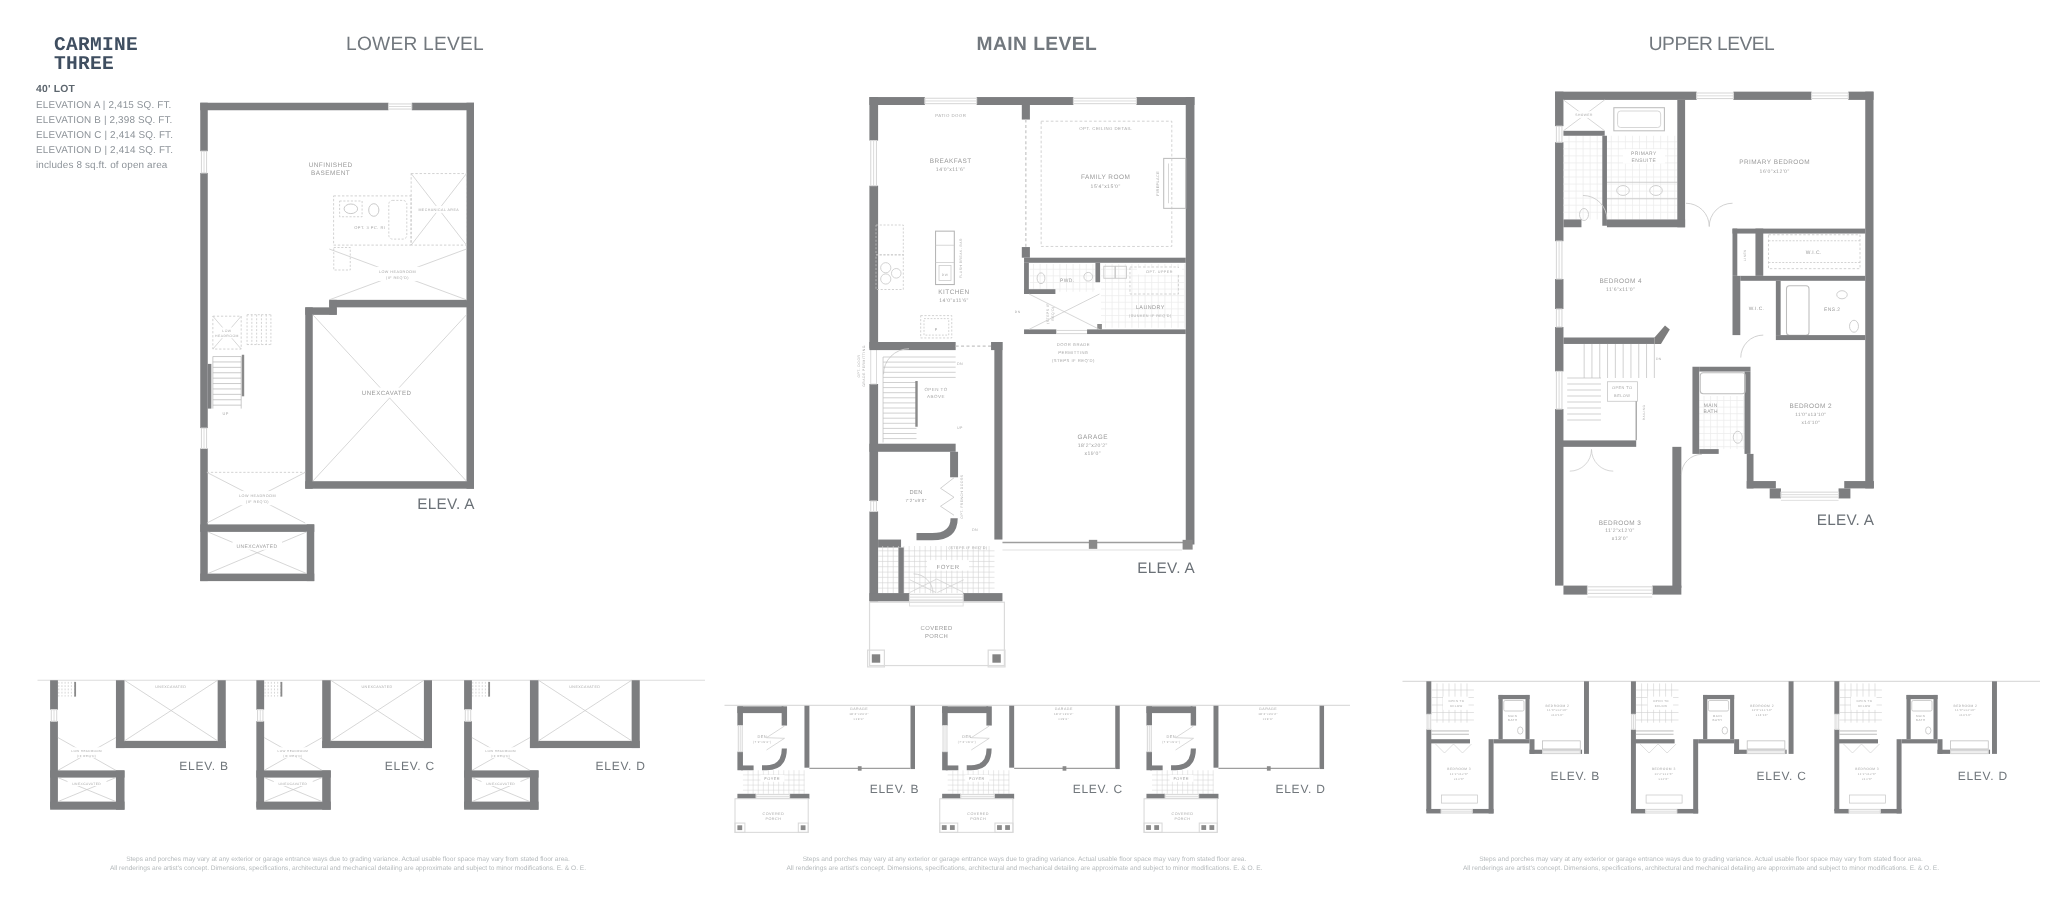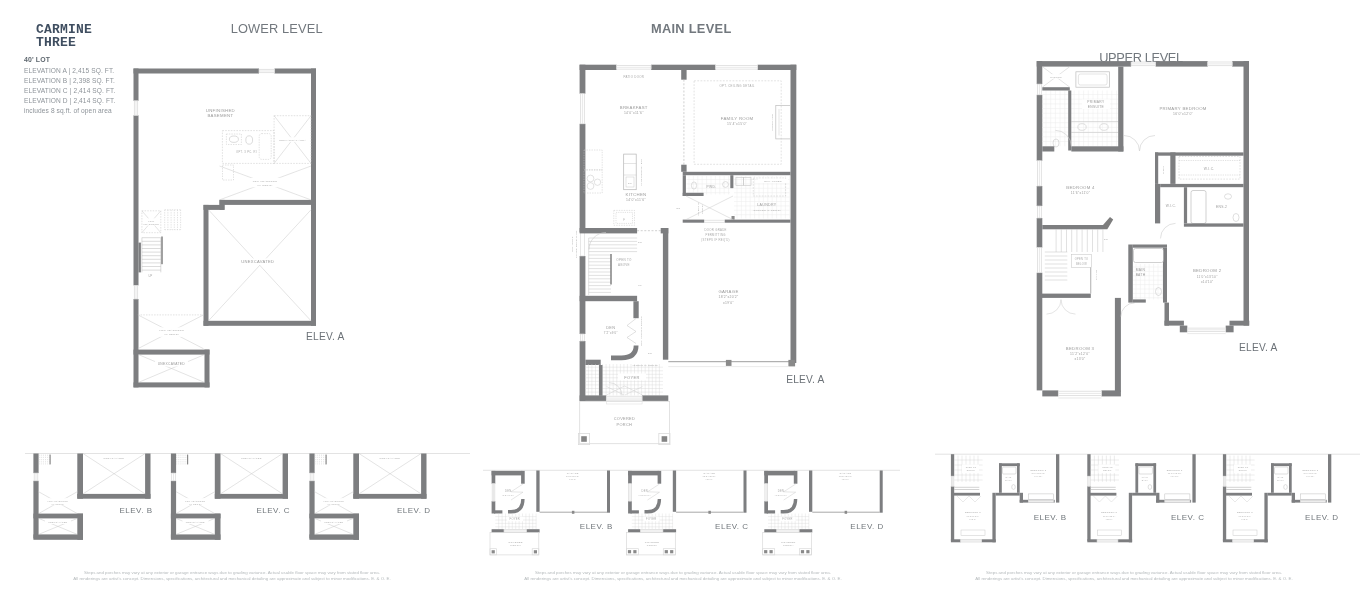--- a/index.html
+++ b/index.html
@@ -1,35 +1,35 @@
 <!DOCTYPE html>
 <html><head>
 <meta charset="utf-8">
 <style>
   html,body{margin:0;padding:0;background:#fff;}
   body{width:1366px;height:604px;position:relative;overflow:hidden;font-family:"Liberation Sans",sans-serif;}
   .abs{position:absolute;}
   .ltitle{font-size:12.8px;color:#72787e;font-weight:400;}
-  .elev{font-size:10.2px;letter-spacing:0.2px;color:#6b7177;margin-left:28px;}
+  .elev{font-size:10.2px;letter-spacing:0.2px;color:#6b7177;}
   svg text{font-family:"Liberation Sans",sans-serif;}
 </style>
 </head>
 <body>
 
 <div class="abs" style="left:36px;top:23.0px;font-family:Liberation Mono, monospace;font-size:13px;line-height:13.4px;color:#3f4e60;font-weight:bold;letter-spacing:0.2px;">CARMINE<br>THREE</div>
 
 <div class="abs" style="left:24px;top:56.3px;font-size:6.9px;font-weight:bold;letter-spacing:0.15px;color:#5d666e;">40' LOT</div>
 
 <div class="abs" style="left:24px;top:66.4px;font-size:6.6px;line-height:9.8px;letter-spacing:0.1px;color:#8d9399;">ELEVATION A | 2,415 SQ. FT.<br>ELEVATION B | 2,398 SQ. FT.<br>ELEVATION C | 2,414 SQ. FT.<br>ELEVATION D | 2,414 SQ. FT.<br>includes 8 sq.ft. of open area</div>
 
 <div class="abs ltitle" style="left:182.7px;top:21.0px;letter-spacing:0.15px;margin-left:48px;">LOWER LEVEL</div>
 
 <div class="abs ltitle" style="left:651px;top:21.0px;letter-spacing:0.3px;font-weight:bold;">MAIN LEVEL</div>
 
-<div class="abs ltitle" style="left:1099.2px;top:21.0px;letter-spacing:-0.35px;margin-top:29px;">UPPER LEVEL</div>
+<div class="abs ltitle" style="left:1099.2px;top:21.0px;letter-spacing:-0.35px;">UPPER LEVEL</div>
 
 <div class="abs elev" style="left:278.1px;top:330.8px;">ELEV. A</div>
 
 <div class="abs elev" style="left:758.2px;top:373.6px;">ELEV. A</div>
 
 <div class="abs elev" style="left:1211.1px;top:342.4px;">ELEV. A</div>
 
 <svg class="abs" style="left:125px;top:58px;" width="215" height="345" viewBox="125 58 215 345">
 
 <g>

